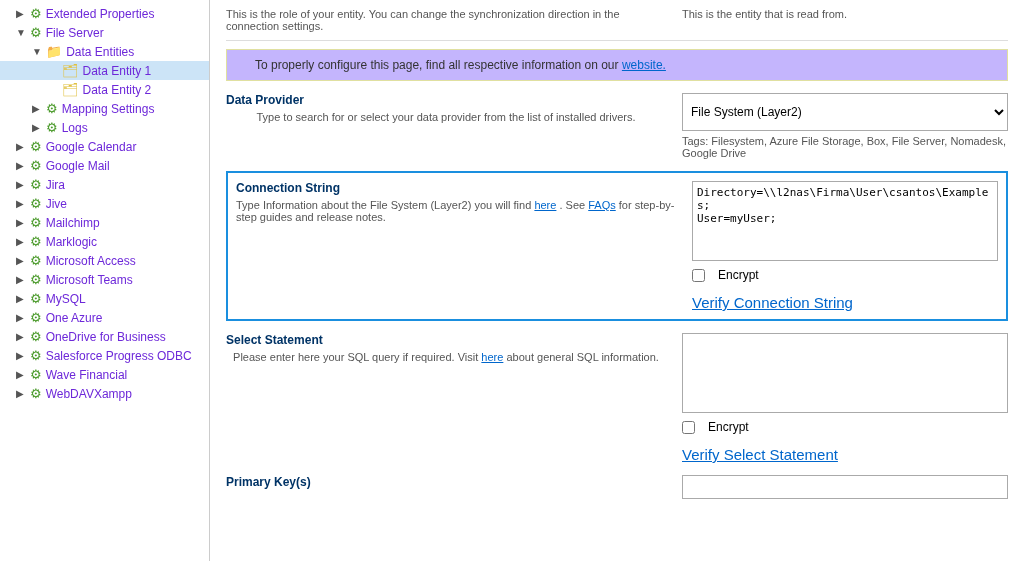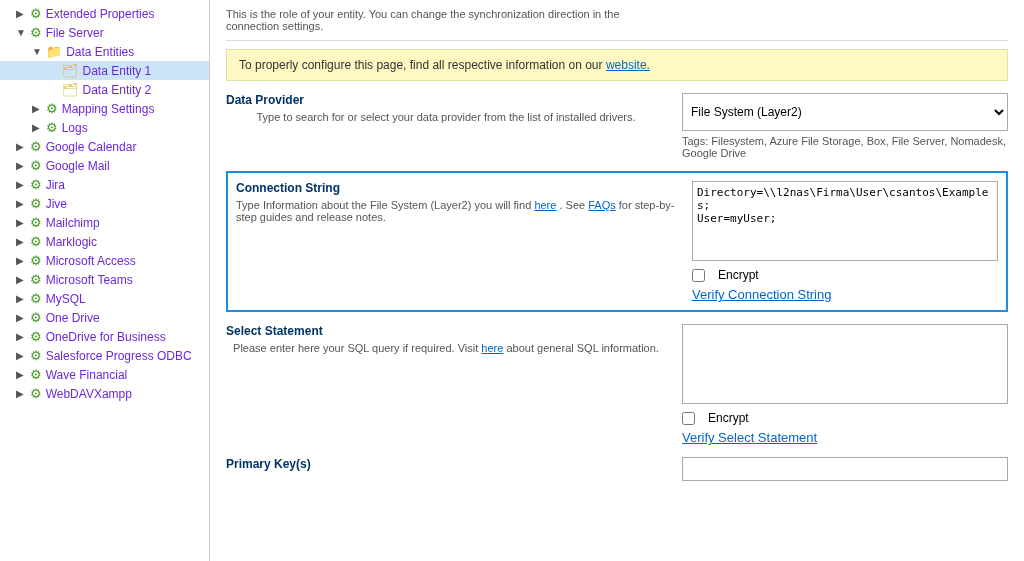--- a/index.html
+++ b/index.html
@@ -33,23 +33,23 @@
 
     
     #main {
       flex: 1;
       background: #ffffff;
       overflow-y: auto;
       padding: 8px 16px;
     }
 
     .info-banner {
-      background: #fef9c3;
+      background: #c4b5fd;
       border: 1px solid #e0e0a0;
-      padding: 8px 12px;
+      padding: 8px 28px;
       margin-bottom: 12px;
       font-size: 12px;
       color: #333;
     }
     .info-banner a { color: #0066cc; text-decoration: underline; }
     .section-row { display: flex; gap: 16px; margin-bottom: 12px; }
     .section-label { flex: 0 0 440px; }
     .section-label h3 { font-size: 12px; font-weight: bold; color: #003366; margin-bottom: 4px; }
     .section-label p { font-size: 11px; color: #555; text-align: center; }
     .section-label p a { color: #0066cc; }
@@ -82,21 +82,21 @@
       width: 100%;
       height: 80px;
       border: 1px solid #aaa;
       font-size: 11px;
       padding: 4px;
       resize: none;
       font-family: monospace;
     }
 
     .encrypt-row { display: flex; align-items: center; gap: 13px; margin-top: 4px; font-size: 12px; }
-    .verify-link { color: #0066cc; font-size: 13px; cursor: pointer; display: block; margin-top: 5px; }
+    .verify-link { color: #0066cc; font-size: 15px; cursor: pointer; display: block; margin-top: 12px; }
 
     .password-field {
       width: 100%;
       padding: 3px 4px;
       border: 1px solid #aaa;
       font-size: 12px;
       height: 24px;
     }
 
     .select-stmt-area {
@@ -208,21 +208,21 @@
       <span class="label">Microsoft Teams</span>
     </div>
     <div class="tree-item tree-indent-1">
       <span class="expand-arrow">▶</span>
       <span class="icon" style="color: rgb(74, 154, 42);">⚙</span>
       <span class="label">MySQL</span>
     </div>
     <div class="tree-item tree-indent-1">
       <span class="expand-arrow">▶</span>
       <span class="icon" style="color: rgb(74, 154, 42);">⚙</span>
-      <span class="label">One Drive</span>
+      <span class="label">One Azure</span>
     </div>
     <div class="tree-item tree-indent-1">
       <span class="expand-arrow">▶</span>
       <span class="icon" style="color: rgb(74, 154, 42);">⚙</span>
       <span class="label">OneDrive for Business</span>
     </div>
     <div class="tree-item tree-indent-1">
       <span class="expand-arrow">▶</span>
       <span class="icon" style="color: rgb(74, 154, 42);">⚙</span>
       <span class="label">Salesforce Progress ODBC</span>
@@ -236,20 +236,21 @@
       <span class="expand-arrow">▶</span>
       <span class="icon" style="color: rgb(74, 154, 42);">⚙</span>
       <span class="label">WebDAVXampp</span>
     </div>
   </div>
 
 <div id="main">
 
   <div class="entity-type-row">
     <div class="entity-type-left">This is the role of your entity. You can change the synchronization direction in the connection settings.</div>
+    <div class="entity-type-right">This is the entity that is read from.</div>
   </div>
 
   <hr class="divider">
 
   <div class="info-banner">
     <span>To properly configure this page, find all respective information on our</span>
     <a href="#">website.</a>
   </div>
 
   <div class="section-row">

